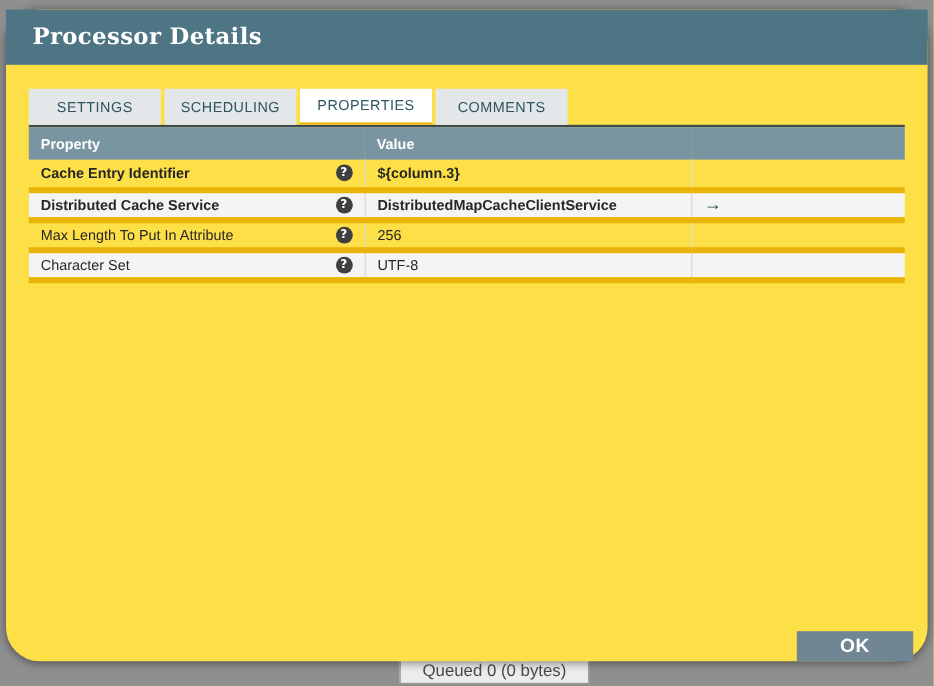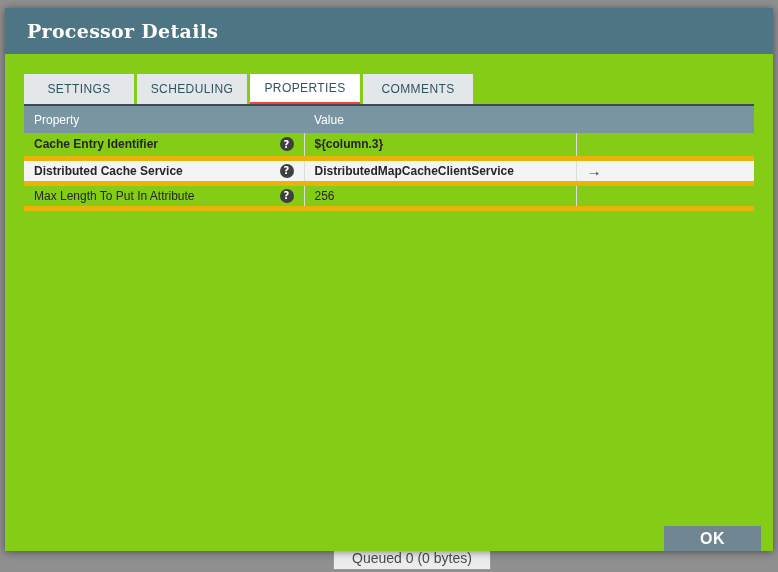--- a/index.html
+++ b/index.html
@@ -14,54 +14,55 @@
   
   .backdrop-box {
     position:absolute; left:333px; top:546px; width:158px; height:24px;
     background:#ececec; border:1px solid #9a9a9a;
     display:flex; justify-content:center; align-items:flex-start;
     font-size:14px; color:#4a4a4a; padding-top:3px; z-index:1;
   }
 
   .dialog {
     position:absolute; left:5px; top:8px; width:768px; height:543px;
-    background:#84cc16; z-index:2;
+    background:#fde047; z-index:2;
     box-shadow:0 1px 8px rgba(0,0,0,0.45);
+    border-radius:28px;
   }
 
   .dialog-header {
     height:46px; background:#4e7583;
     display:flex; align-items:center; padding:0 22px;
   }
   .dialog-title {
     color:#ffffff; font-family:"DejaVu Serif", serif;
     font-weight:bold; font-size:19px; letter-spacing:0.3px;
   }
 
   .dialog-body { padding:20px 19px 0 19px; }
 
   .tabs { display:flex; gap:3px; border-bottom:2px solid #3e4b52; }
   .tab {
     width:110px; height:30px; background:#e3e7e9; color:#2e545e;
     font-size:12px; font-weight:normal; letter-spacing:0.4px;
     display:flex; align-items:center; justify-content:center; cursor:pointer;
   }
   .tab.active {
-    background:#ffffff; border-bottom:2px solid #ef4444; margin-bottom:-2px;
+    background:#ffffff; border-bottom:2px solid #eab308; margin-bottom:-2px;
   }
 
   .required { font-size:12px; font-weight:bold; color:#262626; margin:17px 0 12px 0; }
 
   table.props { width:100%; border-collapse:collapse; table-layout:fixed; }
   table.props col.c1 { width:280px; }
   table.props col.c2 { width:272px; }
   table.props col.c3 { width:178px; }
 
   thead th {
-    background:#7a95a2; color:#ffffff; font-size:12px; font-weight:normal;
+    background:#7a95a2; color:#ffffff; font-size:12px; font-weight:bold;
     text-align:left; height:27px; padding:0 10px;margin-top:20px;
   }
 
   tbody td {
     font-size:12px; color:#262626; height:25px; padding:0 10px;
     border-bottom:5px solid #eab308; border-right:1px solid #dcdcdc;
     overflow:hidden; white-space:nowrap;
   }
   tbody td:last-child { border-right:none; }
   tbody tr:nth-child(even) { background:#f4f4f4; }
@@ -147,20 +148,30 @@
         <tr>
           <td>
             <div class="prop-inner">
               <span>Max Length To Put In Attribute</span>
               <span class="help-icon">?</span>
             </div>
           </td>
           <td>256</td>
           <td></td>
         </tr>
+        <tr>
+          <td>
+            <div class="prop-inner">
+              <span>Character Set</span>
+              <span class="help-icon">?</span>
+            </div>
+          </td>
+          <td>UTF-8</td>
+          <td></td>
+        </tr>
       </tbody>
     </table>
 
   </div>
 
   <button class="ok-button">OK</button>
 
 </div>
 
 </body></html>

